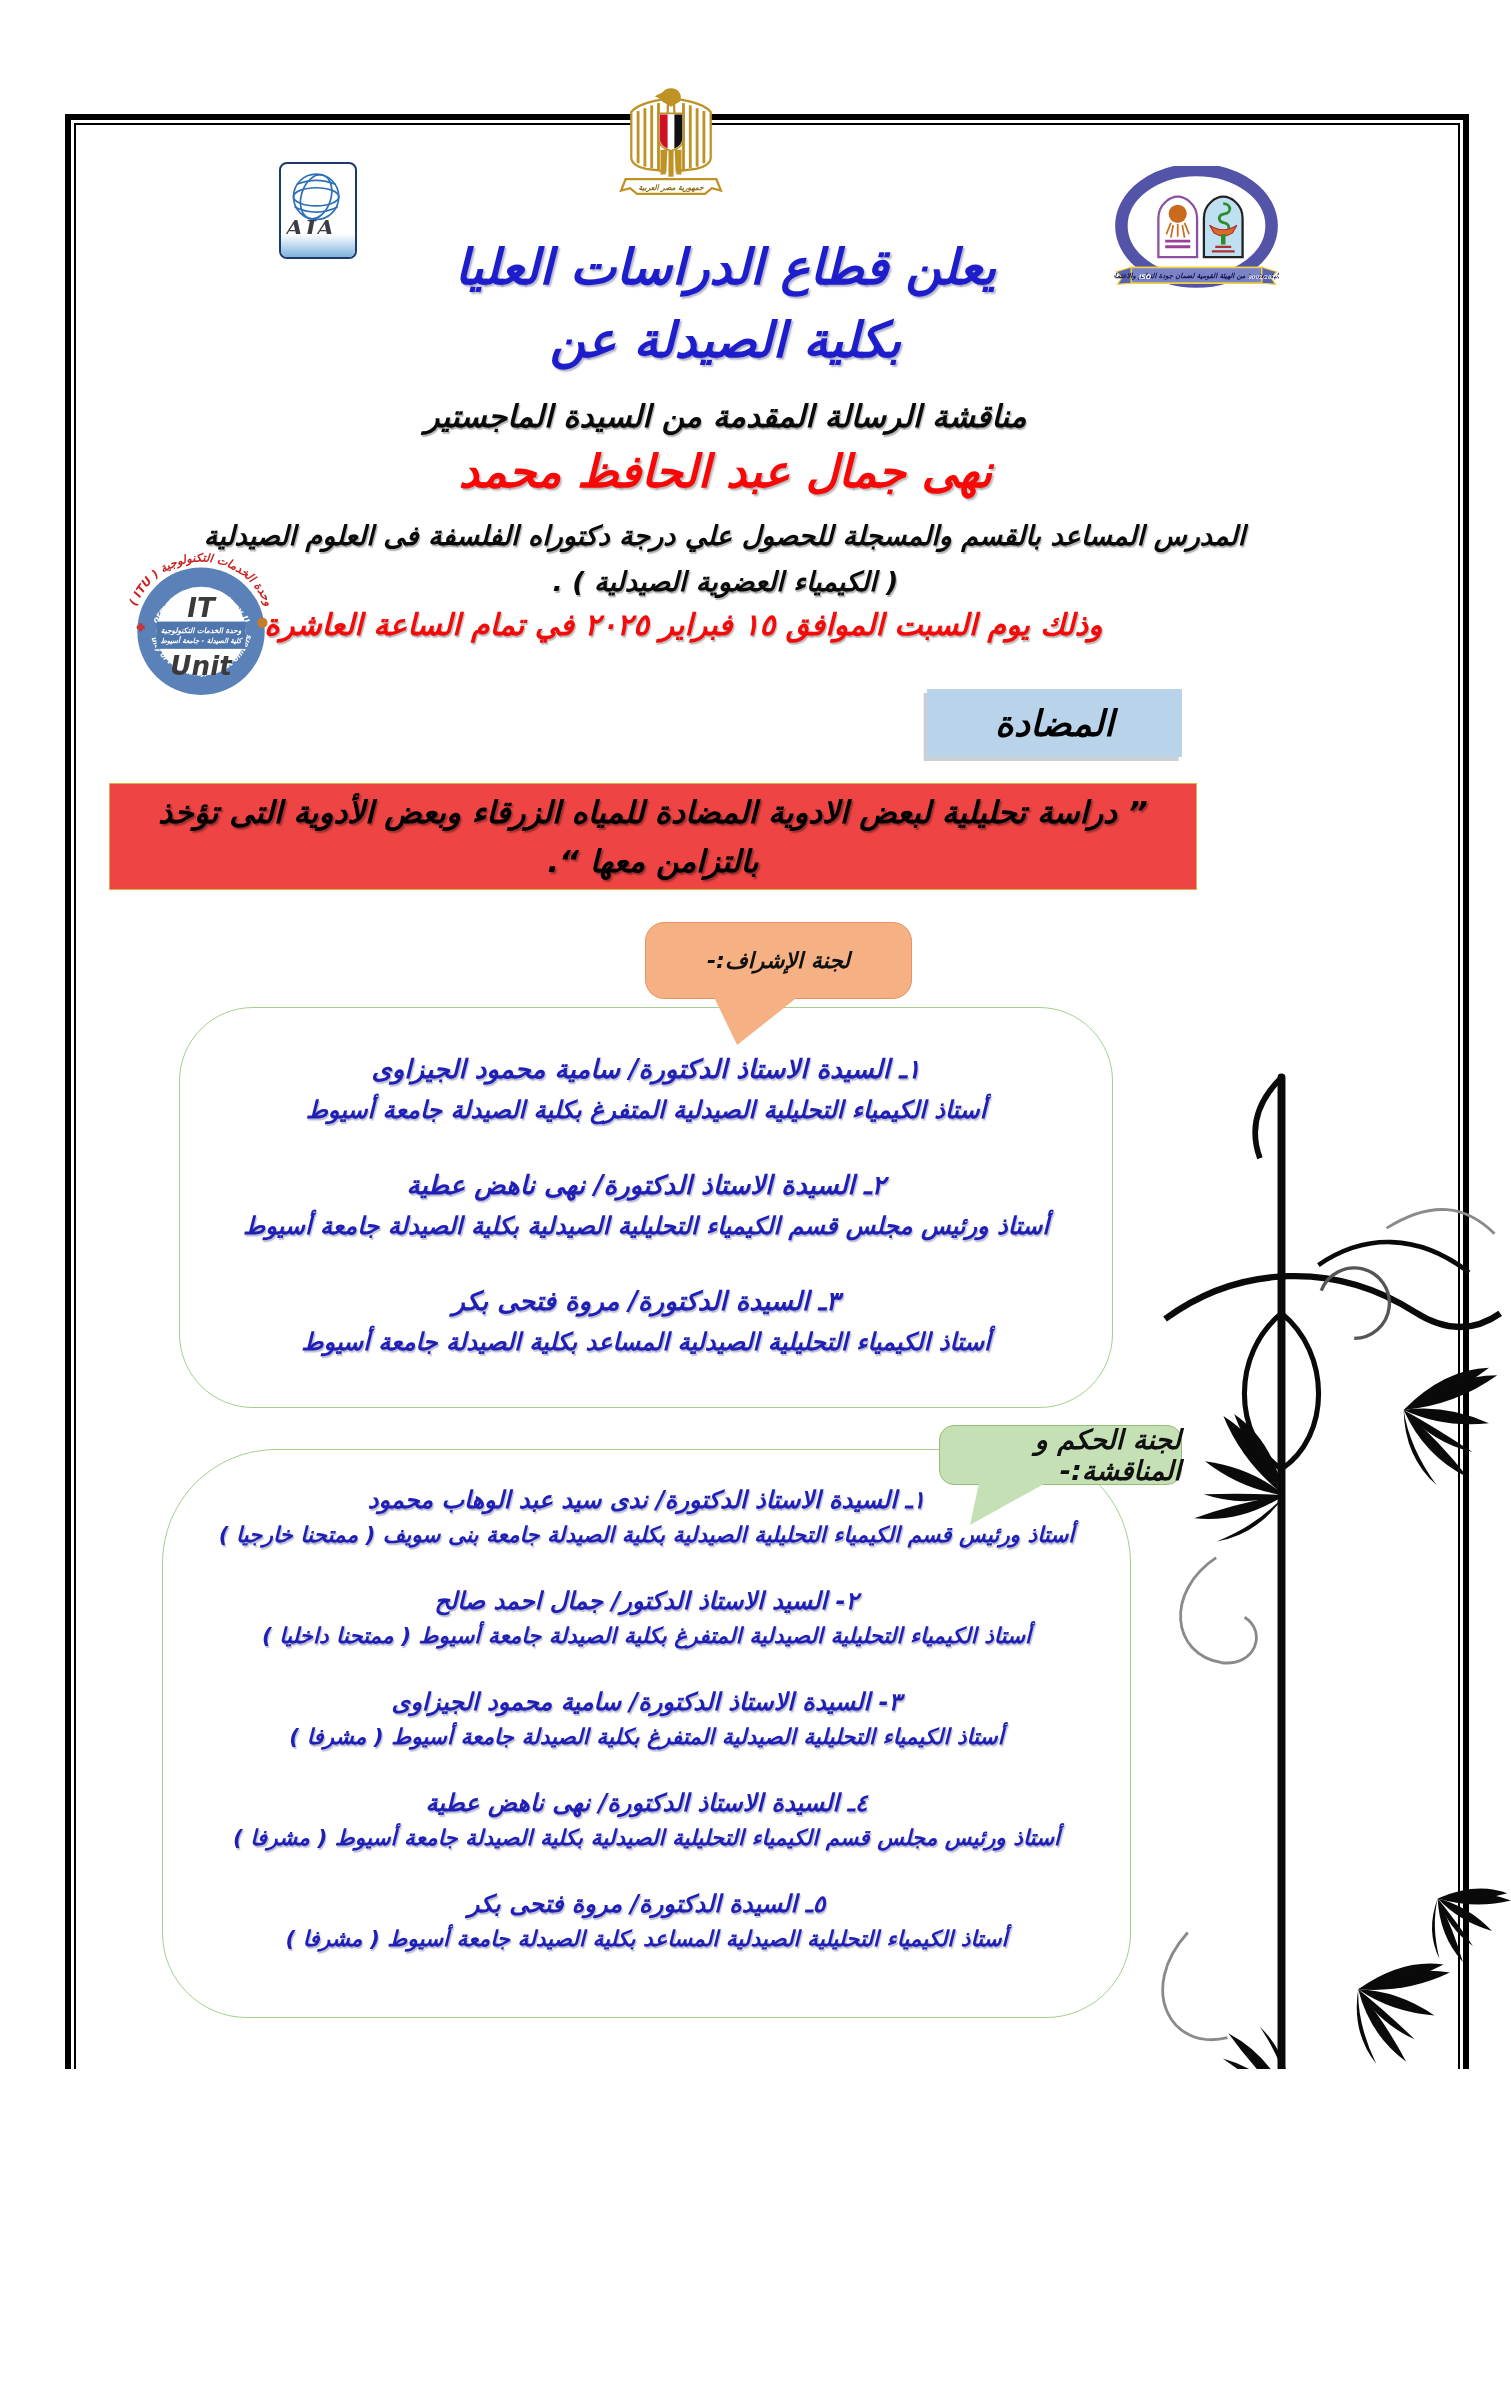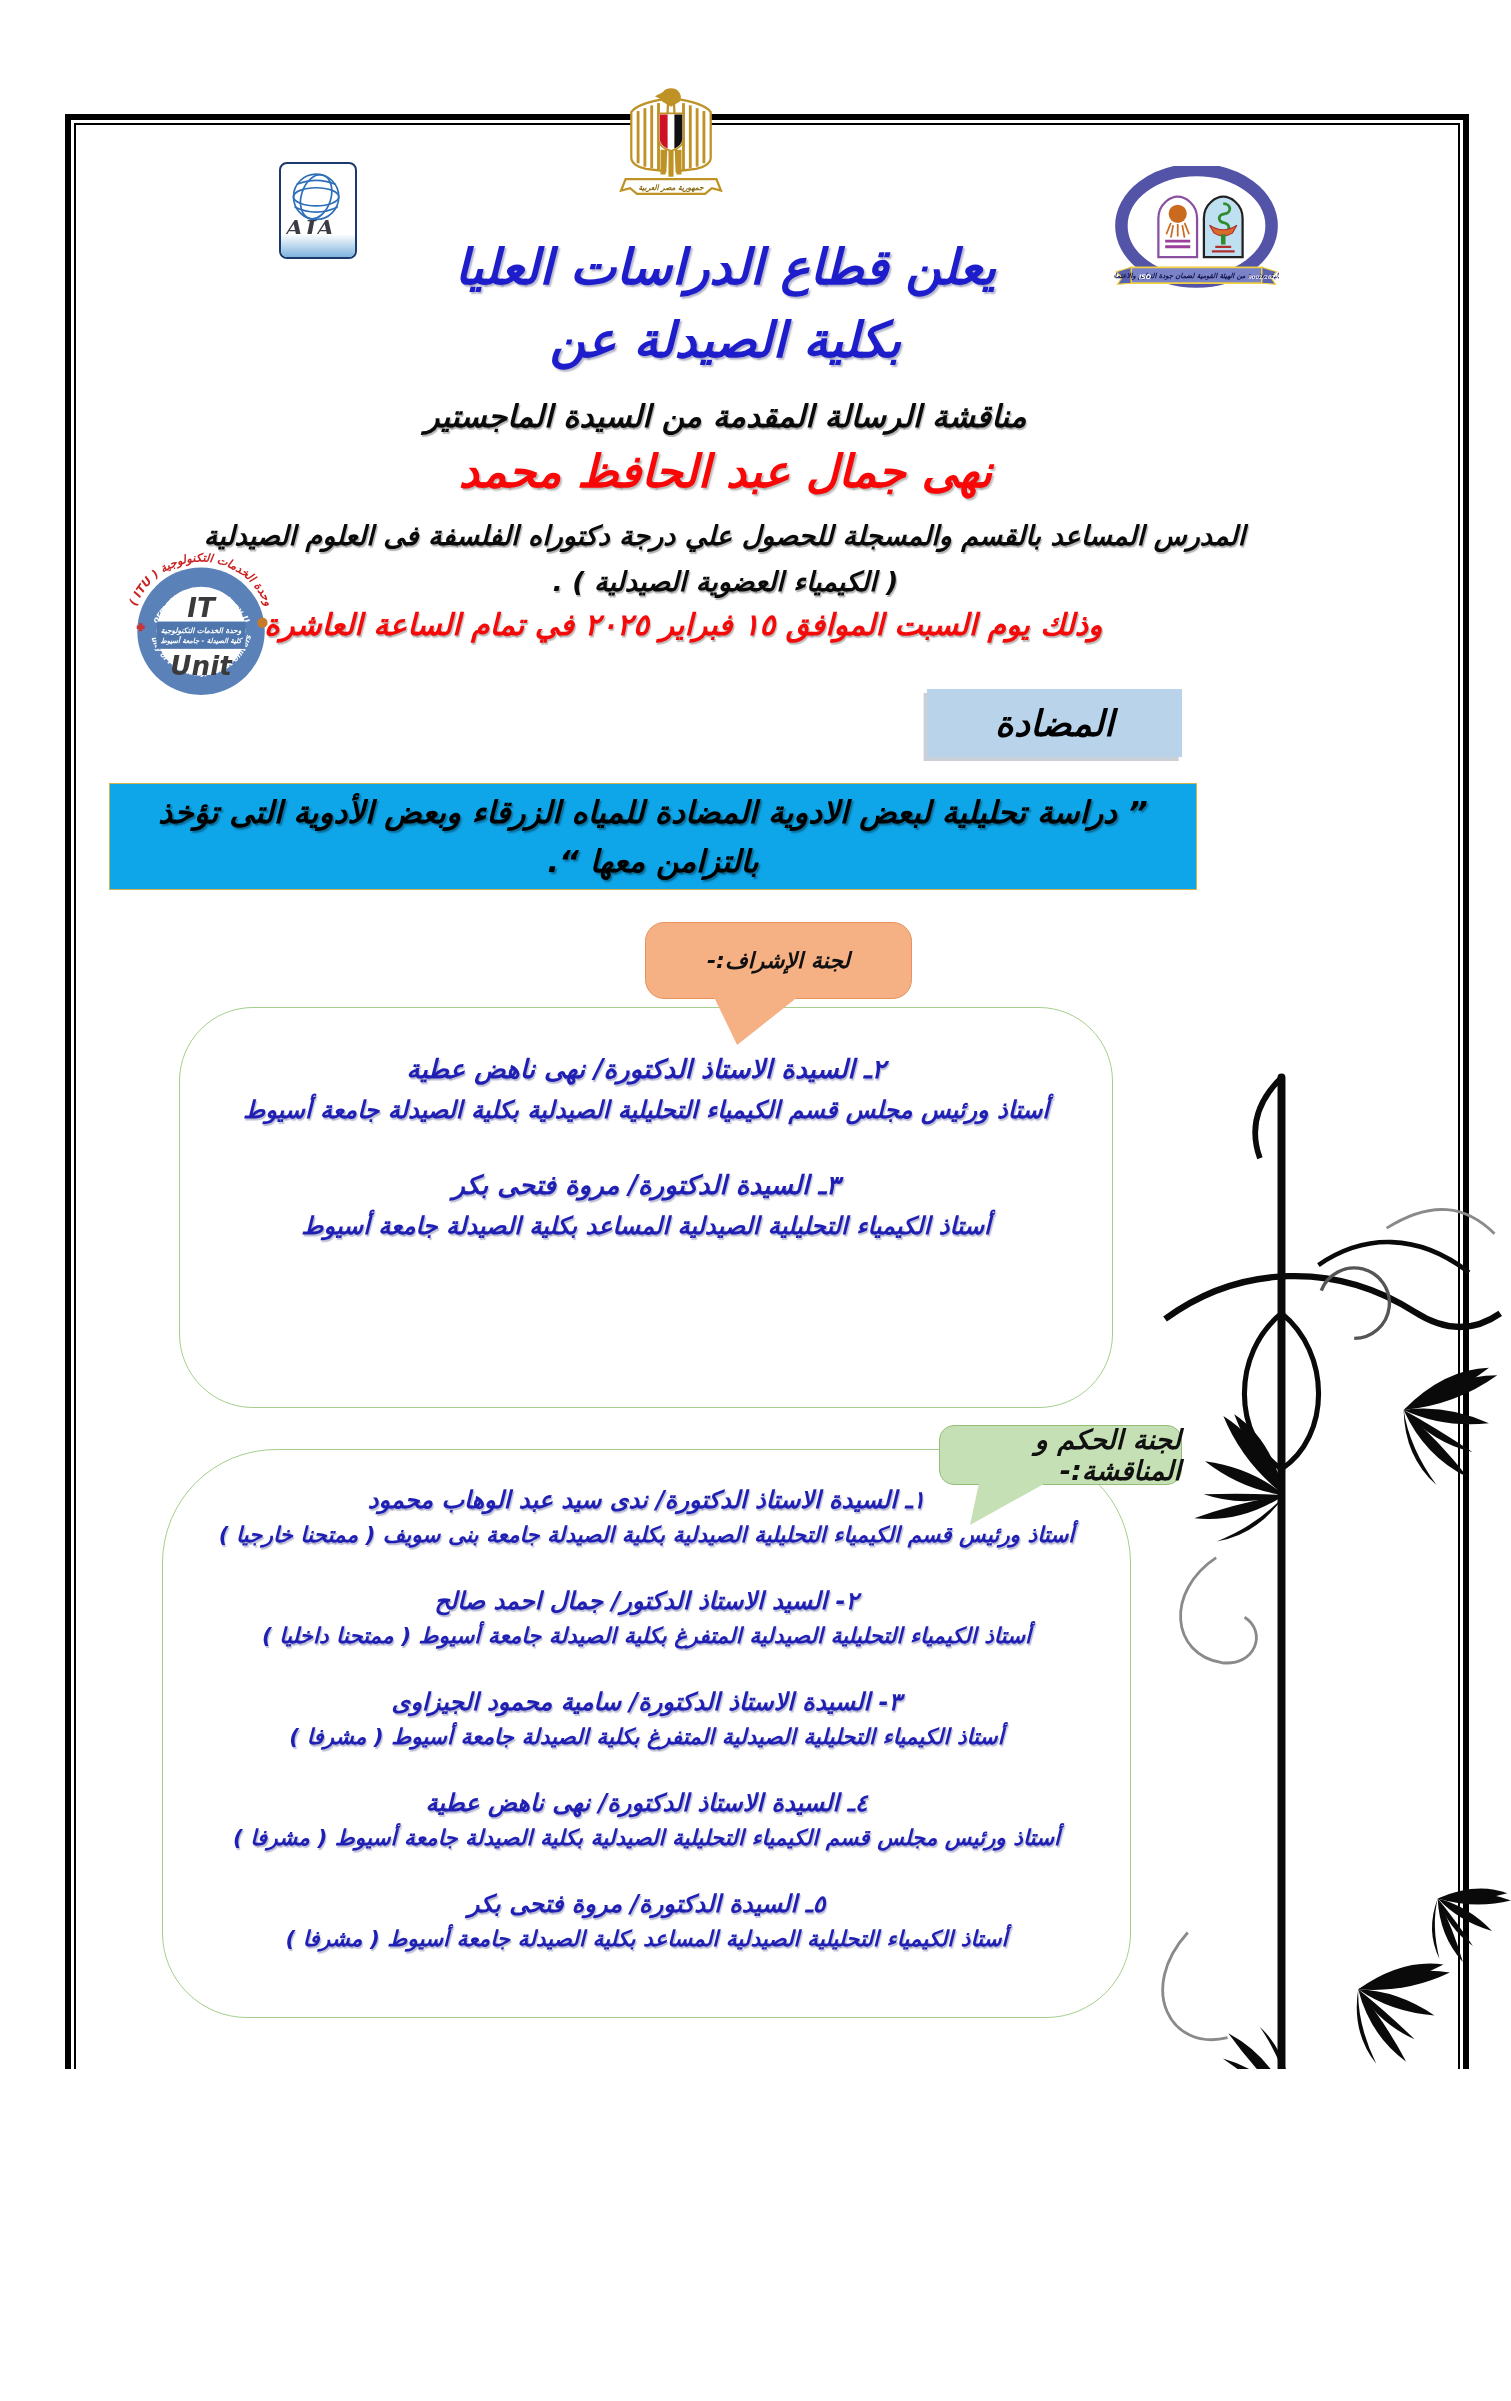--- a/index.html
+++ b/index.html
@@ -25,21 +25,21 @@
             text-shadow:1.1px 1.7px 1.1px rgba(0,0,0,.3);}
   .h-date{left:114px;top:607px;width:1057px;font-size:30px;color:#f50a0a;
           text-shadow:1.1px 1.7px 1.1px rgba(120,120,120,.5);}
   
   .label-box{position:absolute;left:927px;top:689px;width:255px;height:68px;
              background:#b9d3ea;z-index:2;display:flex;align-items:center;justify-content:center;
              font-size:36px;font-weight:bold;color:#000;direction:rtl;
              box-shadow:-3.4px 4px 0 rgba(140,150,165,.45);}
   
   .title-box{position:absolute;left:109px;top:783px;width:1086px;height:105px;
-             border:1.7px solid #d4b44a;background:#0ea5e9;z-index:2;
+             border:1.7px solid #d4b44a;background:#ef4444;z-index:2;
              display:flex;align-items:center;justify-content:center;}
   .title-box p{margin:0;padding:0 23px;text-align:center;direction:rtl;font-weight:bold;
                font-size:31px;line-height:49px;color:#000;
                text-shadow:1.7px 2.3px 1.7px rgba(0,0,0,.35);}
   
   .callout{position:absolute;display:flex;align-items:center;justify-content:center;
            font-weight:bold;color:#111;direction:rtl;z-index:4;}
   .callout-sup{left:645px;top:922px;width:265px;height:75px;background:#f5b183;
                border:1.1px solid #e8915c;border-radius:19.3px;font-size:22px;}
   .tail-sup{position:absolute;left:708px;top:996px;width:91px;height:49px;background:#f5b183;
@@ -233,20 +233,24 @@
     <p>” دراسة تحليلية لبعض الادوية المضادة للمياه الزرقاء وبعض الأدوية التى تؤخذ بالتزامن معها “.</p>
   </div>
 
   <div class="callout callout-sup">
     <span>لجنة الإشراف:-</span>
   </div>
   <div class="tail-sup"></div>
 
   <div class="green-box box-sup">
     <div class="member">
+      <div class="m-name">١ـ السيدة الاستاذ الدكتورة/ سامية محمود الجيزاوى</div>
+      <div class="m-role">أستاذ الكيمياء التحليلية الصيدلية المتفرغ بكلية الصيدلة جامعة أسيوط</div>
+    </div>
+    <div class="member">
       <div class="m-name">٢ـ السيدة الاستاذ الدكتورة/ نهى ناهض عطية</div>
       <div class="m-role">أستاذ ورئيس مجلس قسم الكيمياء التحليلية الصيدلية بكلية الصيدلة جامعة أسيوط</div>
     </div>
     <div class="member">
       <div class="m-name">٣ـ السيدة الدكتورة/ مروة فتحى بكر</div>
       <div class="m-role">أستاذ الكيمياء التحليلية الصيدلية المساعد بكلية الصيدلة جامعة أسيوط</div>
     </div>
   </div>
 
   <div class="callout callout-jud">

